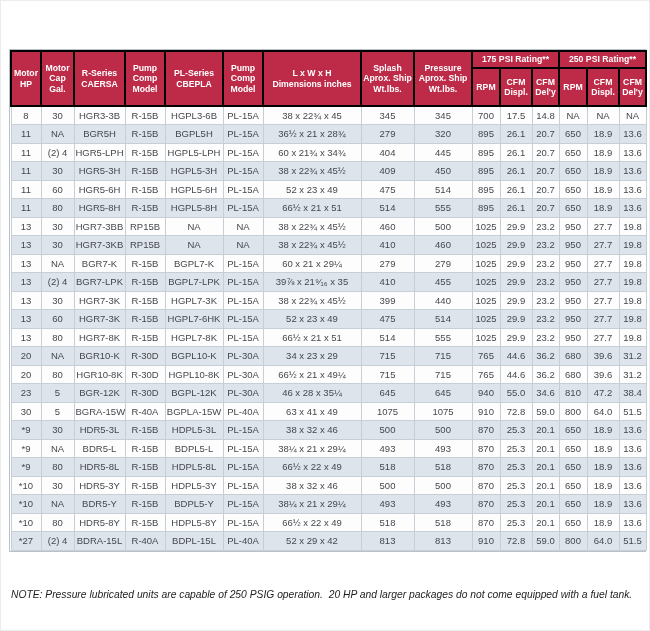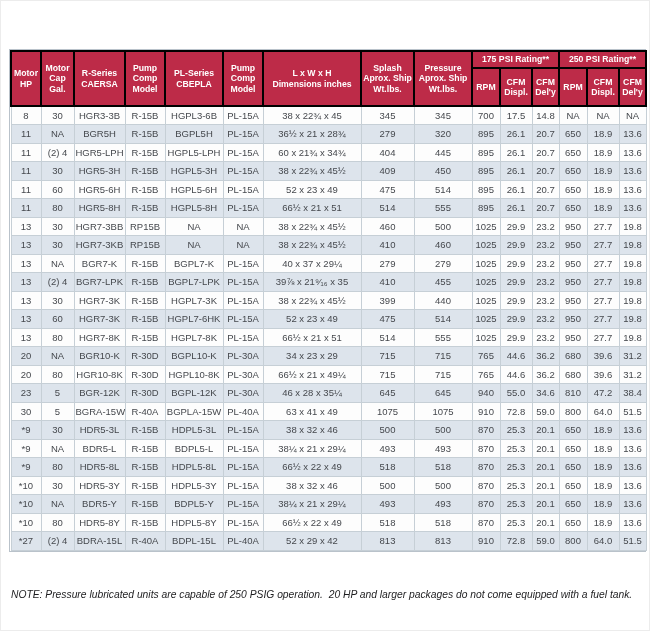--- a/index.html
+++ b/index.html
@@ -240,21 +240,21 @@
             <td>27.7</td>
             <td>19.8</td>
           </tr>
           <tr>
             <td>13</td>
             <td>NA</td>
             <td>BGR7-K</td>
             <td>R-15B</td>
             <td>BGPL7-K</td>
             <td>PL-15A</td>
-            <td>40 x 37 x 29¼</td>
+            <td>60 x 21 x 29¼</td>
             <td>279</td>
             <td>279</td>
             <td>1025</td>
             <td>29.9</td>
             <td>23.2</td>
             <td>950</td>
             <td>27.7</td>
             <td>19.8</td>
           </tr>
           <tr>

